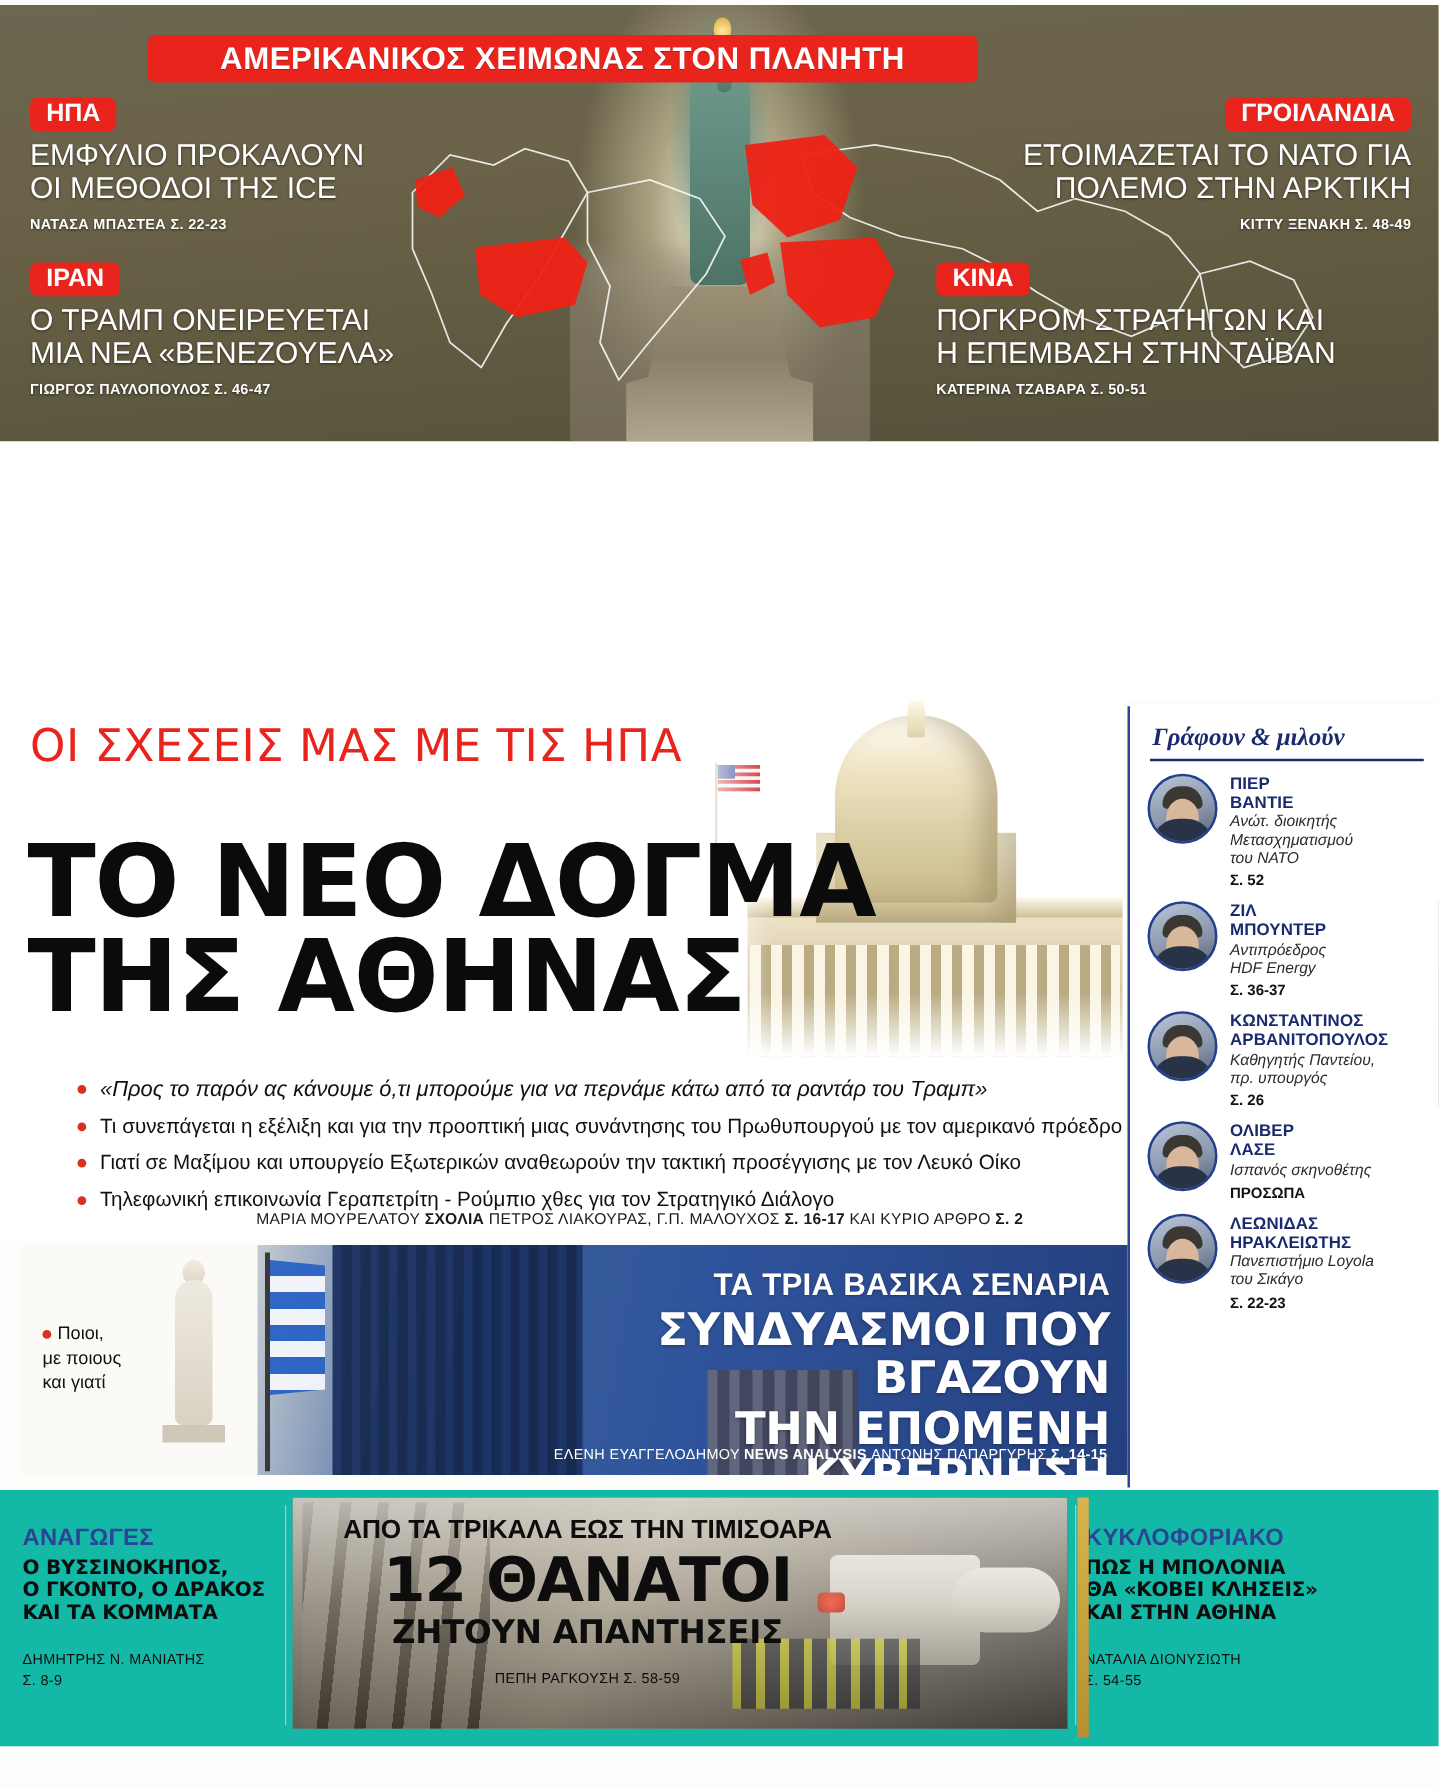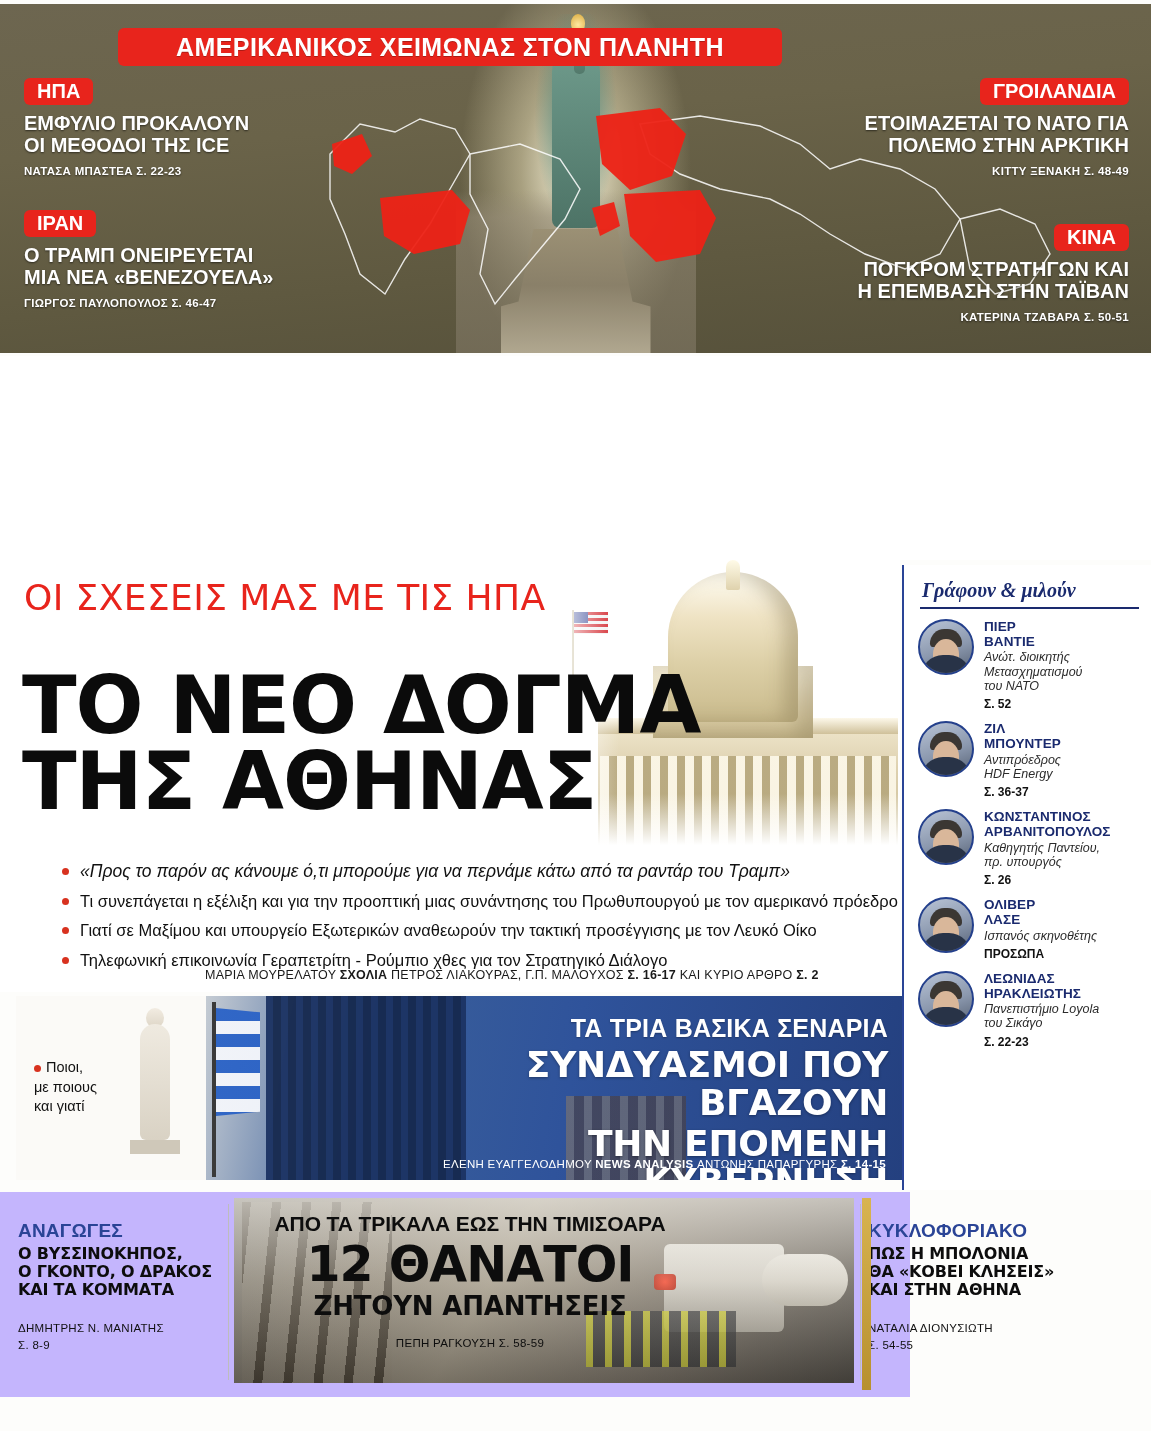--- a/index.html
+++ b/index.html
@@ -62,32 +62,32 @@
   .tb-strip-title span{
     color:#fff;font-weight:bold;font-size:25px;letter-spacing:.4px;
     text-shadow:0 1px 0 rgba(0,0,0,.25);
   }
   .kicker{
     display:inline-block;background:#e8241c;color:#fff;font-weight:bold;
     font-size:20px;padding:3px 13px 4px;border-radius:6px;line-height:1;
   }
   .tb-block{position:absolute;}
   .tb-block h2{
-    margin:7px 0 0;font-size:20px;line-height:1.1;font-weight:bold;color:#fff;
+    margin:7px 0 0;font-size:24px;line-height:1.1;font-weight:normal;color:#fff;
     text-shadow:0 1px 2px rgba(0,0,0,.55);
   }
   .tb-block h2 .ln{display:block;}
   .tb-by{
     margin-top:9px;font-size:11.5px;font-weight:bold;color:#fff;letter-spacing:.3px;
     text-shadow:0 1px 2px rgba(0,0,0,.6);
   }
   #tb-usa{left:24px;top:74px;width:330px;}
   #tb-iran{left:24px;top:206px;width:340px;}
   #tb-greenland{right:22px;top:74px;width:370px;text-align:right;}
-  #tb-china{right:22px;top:220px;width:380px;text-align:right;}
+  #tb-china{right:22px;top:206px;width:380px;text-align:left;}
 
   
   .masthead{position:absolute;left:0;top:356px;width:1151px;height:204px;background:#fff;}
   .barcode{position:absolute;left:18px;top:372px;width:56px;height:185px;}
   .bc-num{
     position:absolute;font-size:9px;color:#111;
     transform:rotate(-90deg);transform-origin:left top;white-space:nowrap;
     font-family:"Liberation Sans",sans-serif;
   }
   .dateline{
@@ -274,21 +274,21 @@
   .ft-h{
     font-size:36px;font-weight:bold;line-height:1.06;letter-spacing:-.3px;margin-top:3px;
     font-family:"DejaVu Sans",sans-serif;text-shadow:0 1px 3px rgba(0,0,0,.35);
   }
   .ft-by{
     position:absolute;right:16px;bottom:10px;font-size:11.5px;color:#fff;letter-spacing:.3px;padding-left:37px;
   }
   .ft-by b{font-weight:bold;}
 
   
-  .bottom{position:absolute;left:0;top:1192px;width:910px;height:205px;background:#c4b5fd;}
+  .bottom{position:absolute;left:0;top:1192px;width:1151px;height:205px;background:#14b8a6;}
   .bt-col{position:absolute;top:0;height:205px;}
   #bt-left{left:18px;width:206px;}
   #bt-right{left:868px;width:266px;}
   .bt-kick{font-size:19px;font-weight:bold;color:#2a4496;letter-spacing:.2px;margin-top:28px;}
   .bt-h{
     font-size:16px;font-weight:bold;color:#0d0d0d;line-height:1.14;margin-top:3px;
     font-family:"DejaVu Sans",sans-serif;letter-spacing:-.2px;
   }
   .bt-by{font-size:11.5px;color:#111;margin-top:20px;letter-spacing:.3px;line-height:1.5;}
   .bt-by b{font-weight:normal;display:block;}

